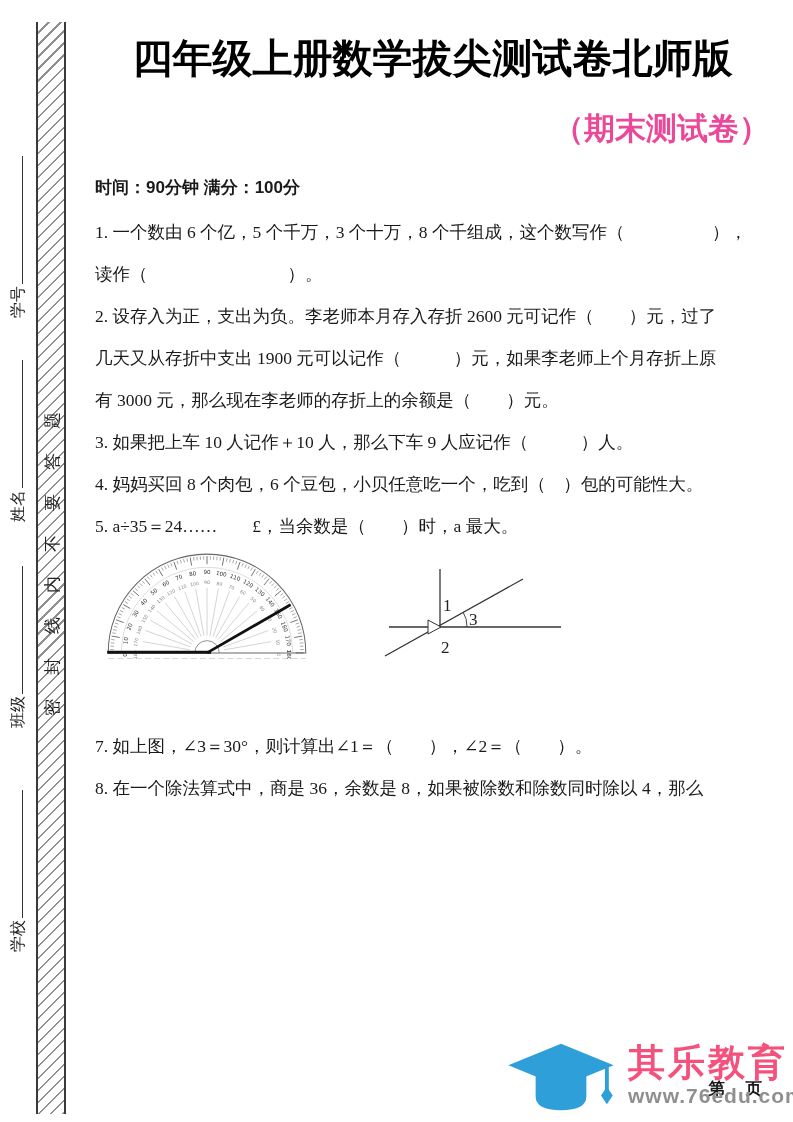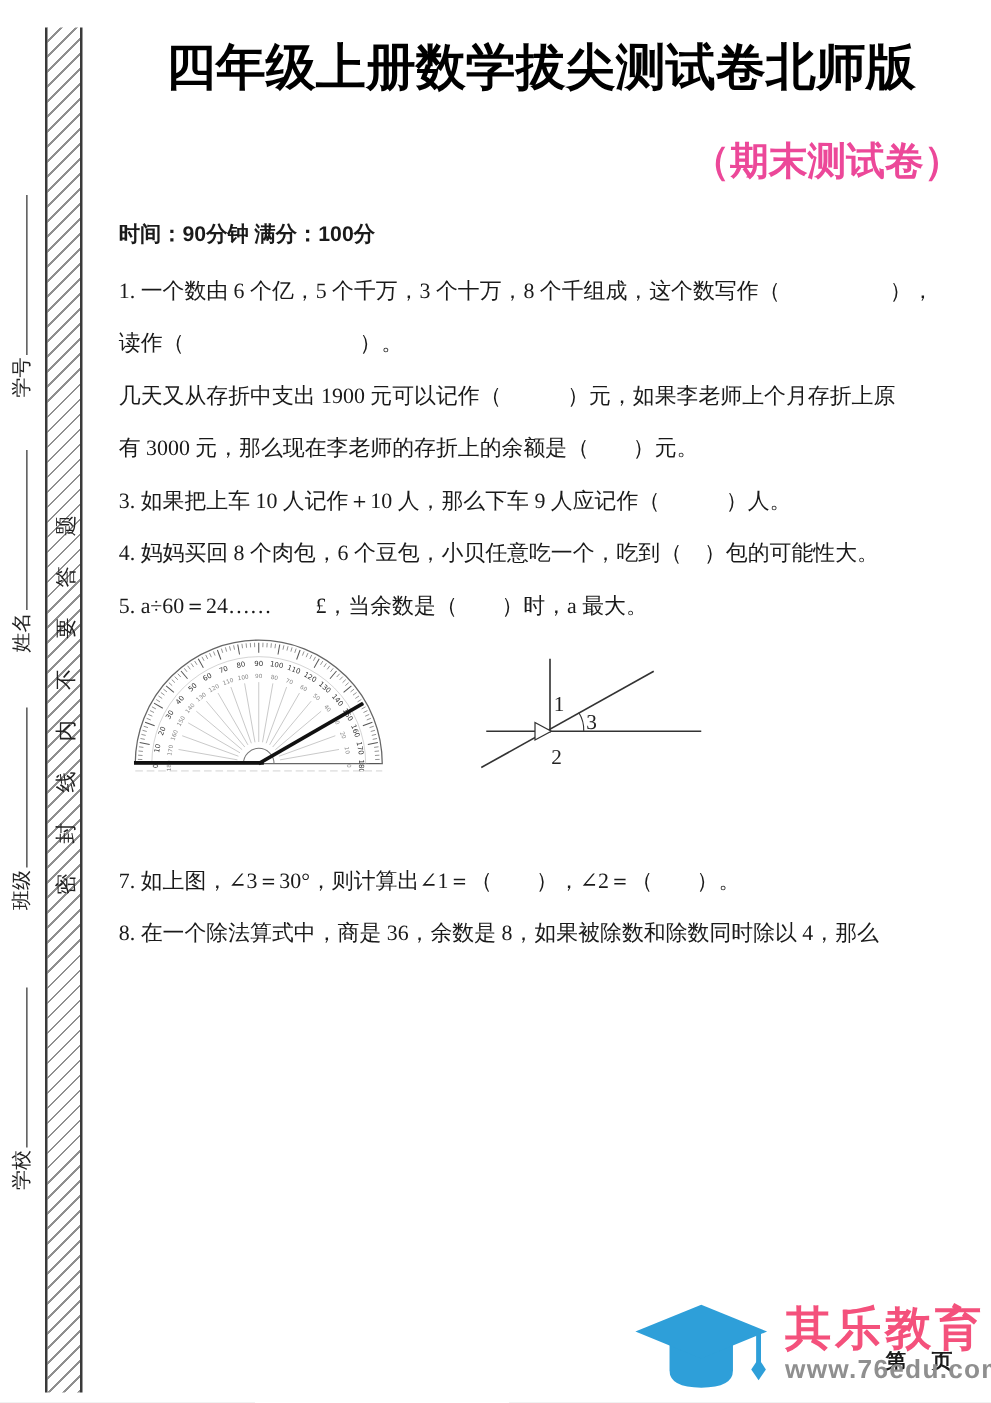--- a/index.html
+++ b/index.html
@@ -28,21 +28,21 @@
   }
   .field .line{
     display:inline-block; width:128px; height:15px;
     border-bottom:1.5px solid #333; margin-left:2px;
   }
   #f-xuehao{top:318px;} #f-xingming{top:522px;} #f-banji{top:728px;} #f-xuexiao{top:952px;}
   
   .main{position:absolute; left:95px; top:0; width:675px;}
   .title{
     margin:34px 0 0 0; text-align:center; font-size:40px; line-height:1.2;
-    font-weight:900; font-family:Liberation Mono, monospace; color:#000;
+    font-weight:900; font-family:Liberation Sans, sans-serif; color:#000;
   }
   .subtitle{
     margin:26px 0 0 0; text-align:right; font-size:31px;
     font-weight:900; font-family:"Liberation Sans","DejaVu Sans",sans-serif; color:#ec4899;
   }
   .meta{
     margin-top:26px; text-align:left; font-size:17px; font-weight:600;
     font-family:"Liberation Sans","DejaVu Sans",sans-serif;
   }
   .score-table{
@@ -104,25 +104,26 @@
   <div class="main">
     <h1 class="title">四年级上册数学拔尖测试卷北师版</h1>
     <h2 class="subtitle">（期末测试卷）</h2>
     <div class="meta">时间：90分钟  满分：100分</div>
 
 
 
     <div class="questions">
       <div class="qline">1. 一个数由 6 个亿，5 个千万，3 个十万，8 个千组成，这个数写作（　　　　　），</div>
       <div class="qline">读作（　　　　　　　　）。</div>
+      <div class="qline">2. 设存入为正，支出为负。李老师本月存入存折 2600 元可记作（　　）元，过了</div>
       <div class="qline">几天又从存折中支出 1900 元可以记作（　　　）元，如果李老师上个月存折上原</div>
       <div class="qline">有 3000 元，那么现在李老师的存折上的余额是（　　）元。</div>
       <div class="qline">3. 如果把上车 10 人记作＋10 人，那么下车 9 人应记作（　　　）人。</div>
       <div class="qline">4. 妈妈买回 8 个肉包，6 个豆包，小贝任意吃一个，吃到（　）包的可能性大。</div>
-      <div class="qline">5. a÷60＝24……　　£，当余数是（　　）时，a 最大。</div>
+      <div class="qline">5. a÷35＝24……　　£，当余数是（　　）时，a 最大。</div>
 
       <div class="figure-row">
         <svg class="protractor" viewBox="-102 -102 204 108" width="208" height="110">
           <path d="M -97 0 A 97 97 0 0 1 97 0 Z" fill="none" stroke="#666" stroke-width="1"></path>
           <path d="M -84 0 A 84 84 0 0 1 84 0" fill="none" stroke="#bbb" stroke-width="0.5"></path>
           <path d="M -12 0 A 12 12 0 0 1 12 0" fill="none" stroke="#777" stroke-width="0.8"></path>
           <g id="prot-ticks">
               <line x1="-95" y1="-1.1634144591899855e-14" x2="-87" y2="-1.0654427152581974e-14" stroke="#555" stroke-width="0.8"></line>
               <text x="-79" y="1.9999999999999902" font-size="5.5" fill="#333" text-anchor="middle" font-family="&quot;DejaVu Sans&quot;,sans-serif" transform="rotate(-90 -79 1.9999999999999902)">0</text>
               <text x="-69" y="1.7999999999999916" font-size="4.5" fill="#888" text-anchor="middle" font-family="&quot;DejaVu Sans&quot;,sans-serif" transform="rotate(-90 -69 1.7999999999999916)">180</text>

